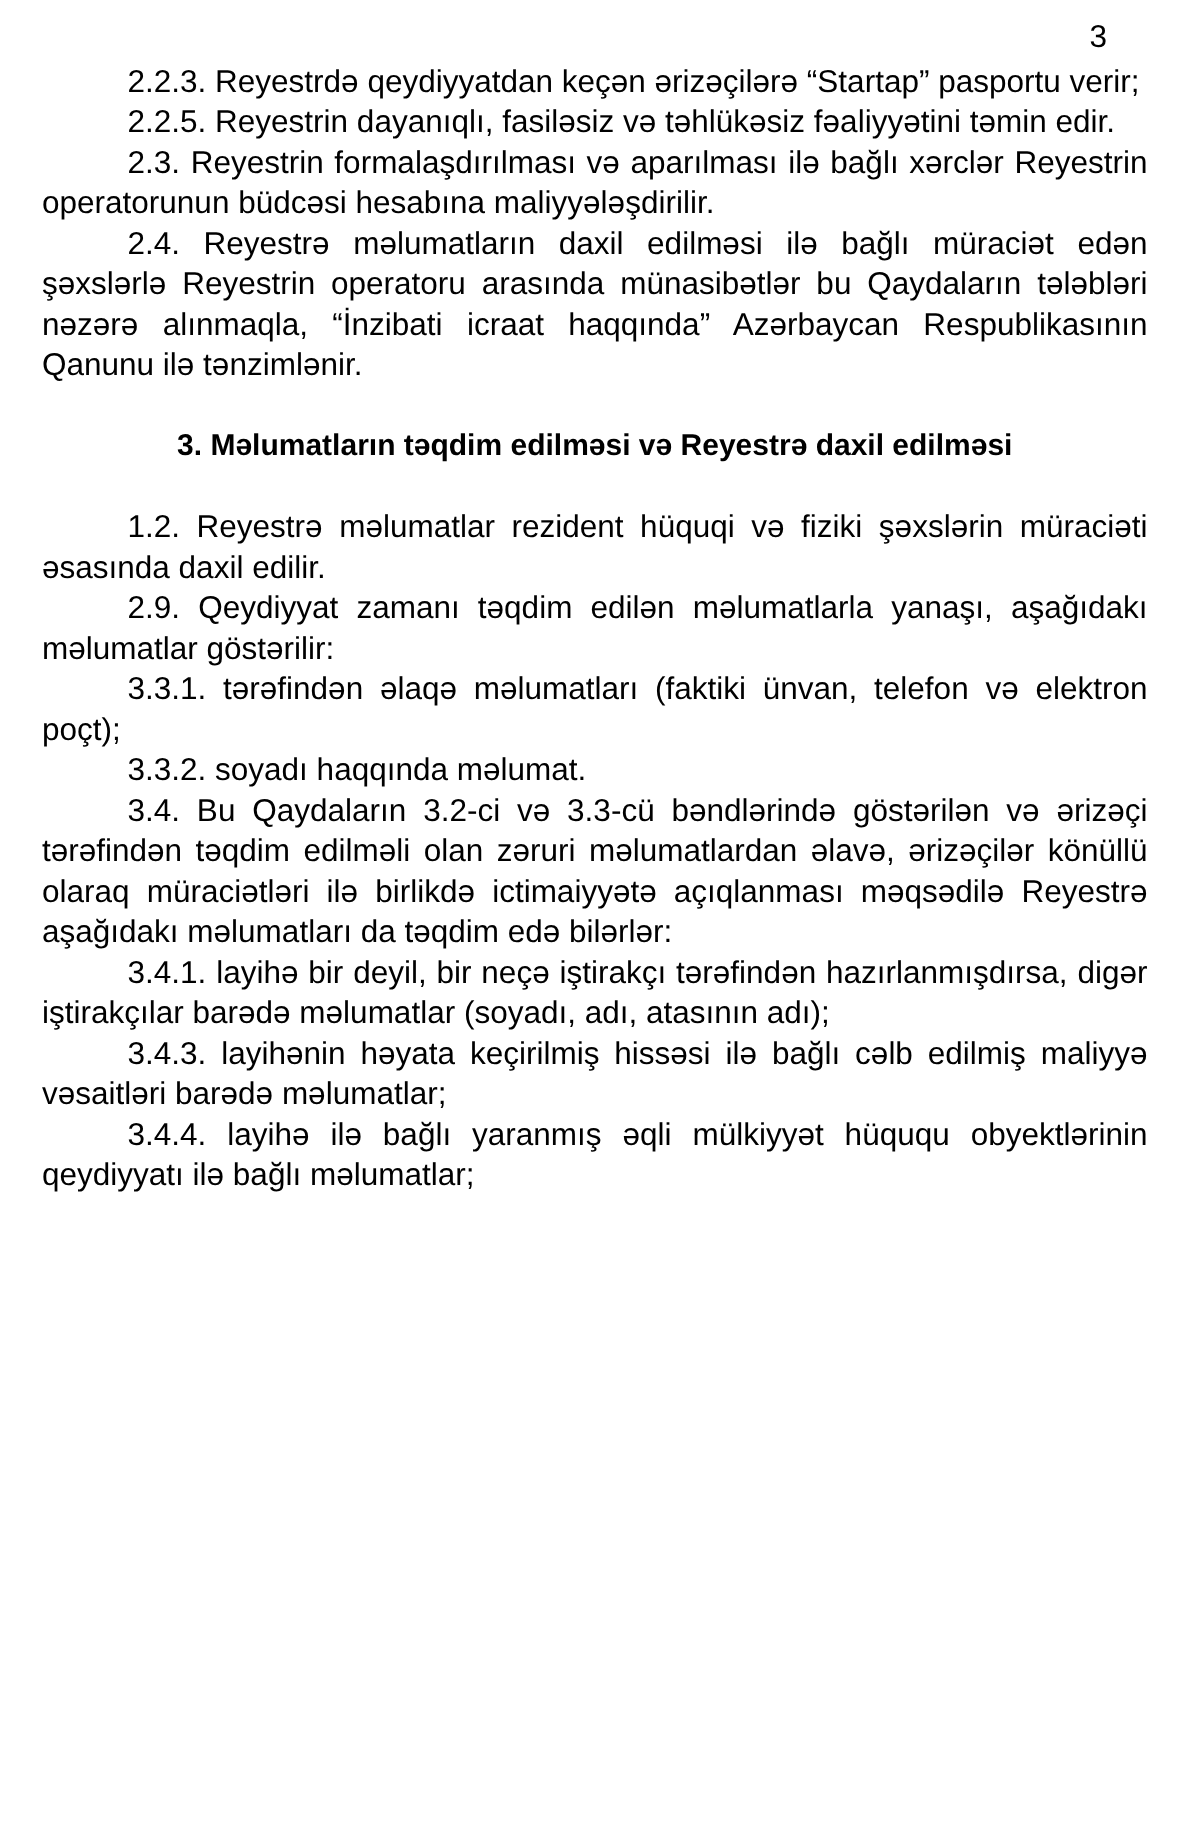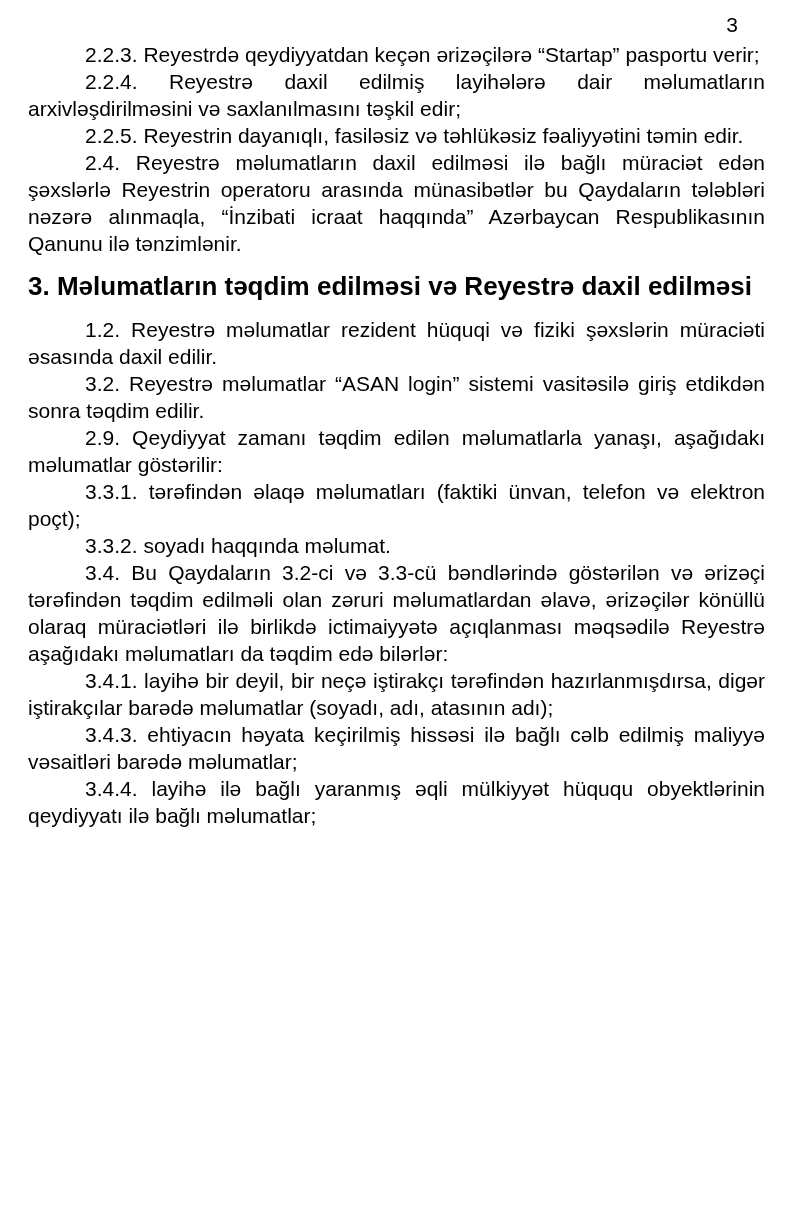--- a/index.html
+++ b/index.html
@@ -28,44 +28,44 @@
     font-size: 21px;
     line-height: 27px;
     text-align: justify;
   }
   .content p {
     margin: 0;
     text-indent: 57px;
   }
   .section-heading {
     display: block;
-    margin: 16px 0;
-    font-size: 26px;
+    margin: 27px 0;
+    font-size: 20px;
     line-height: 27px;
     font-weight: bold;
+    text-align: center;
     text-indent: 0;
   }
 </style>
 </head>
 <body>
 
 <div class="page">
   <div class="page-number">3</div>
 
   <div class="content">
     <p>2.2.3. Reyestrdə qeydiyyatdan keçən ərizəçilərə “Startap” pasportu verir;</p>
-    <p>2.2.4. Reyestrə daxil edilmiş layihələrə dair məlumatların arxivləşdirilməsini və saxlanılmasını təşkil edir;</p>
     <p>2.2.5. Reyestrin dayanıqlı, fasiləsiz və təhlükəsiz fəaliyyətini təmin edir.</p>
+    <p>2.3. Reyestrin formalaşdırılması və aparılması ilə bağlı xərclər Reyestrin operatorunun büdcəsi hesabına maliyyələşdirilir.</p>
     <p>2.4. Reyestrə məlumatların daxil edilməsi ilə bağlı müraciət edən şəxslərlə Reyestrin operatoru arasında münasibətlər bu Qaydaların tələbləri nəzərə alınmaqla, “İnzibati icraat haqqında” Azərbaycan Respublikasının Qanunu ilə tənzimlənir.</p>
 
     <div class="section-heading">3. Məlumatların təqdim edilməsi və Reyestrə daxil edilməsi</div>
 
     <p>1.2. Reyestrə məlumatlar rezident hüquqi və fiziki şəxslərin müraciəti əsasında daxil edilir.</p>
-    <p>3.2. Reyestrə məlumatlar “ASAN login” sistemi vasitəsilə giriş etdikdən sonra təqdim edilir.</p>
     <p>2.9. Qeydiyyat zamanı təqdim edilən məlumatlarla yanaşı, aşağıdakı məlumatlar göstərilir:</p>
     <p>3.3.1. tərəfindən əlaqə məlumatları (faktiki ünvan, telefon və elektron poçt);</p>
     <p>3.3.2. soyadı haqqında məlumat.</p>
     <p>3.4. Bu Qaydaların 3.2-ci və 3.3-cü bəndlərində göstərilən və ərizəçi tərəfindən təqdim edilməli olan zəruri məlumatlardan əlavə, ərizəçilər könüllü olaraq müraciətləri ilə birlikdə ictimaiyyətə açıqlanması məqsədilə Reyestrə aşağıdakı məlumatları da təqdim edə bilərlər:</p>
     <p>3.4.1. layihə bir deyil, bir neçə iştirakçı tərəfindən hazırlanmışdırsa, digər iştirakçılar barədə məlumatlar (soyadı, adı, atasının adı);</p>
-    <p>3.4.3. ehtiyacın həyata keçirilmiş hissəsi ilə bağlı cəlb edilmiş maliyyə vəsaitləri barədə məlumatlar;</p>
+    <p>3.4.3. layihənin həyata keçirilmiş hissəsi ilə bağlı cəlb edilmiş maliyyə vəsaitləri barədə məlumatlar;</p>
     <p>3.4.4. layihə ilə bağlı yaranmış əqli mülkiyyət hüququ obyektlərinin qeydiyyatı ilə bağlı məlumatlar;</p>
   </div>
 </div>
 
 </body></html>

